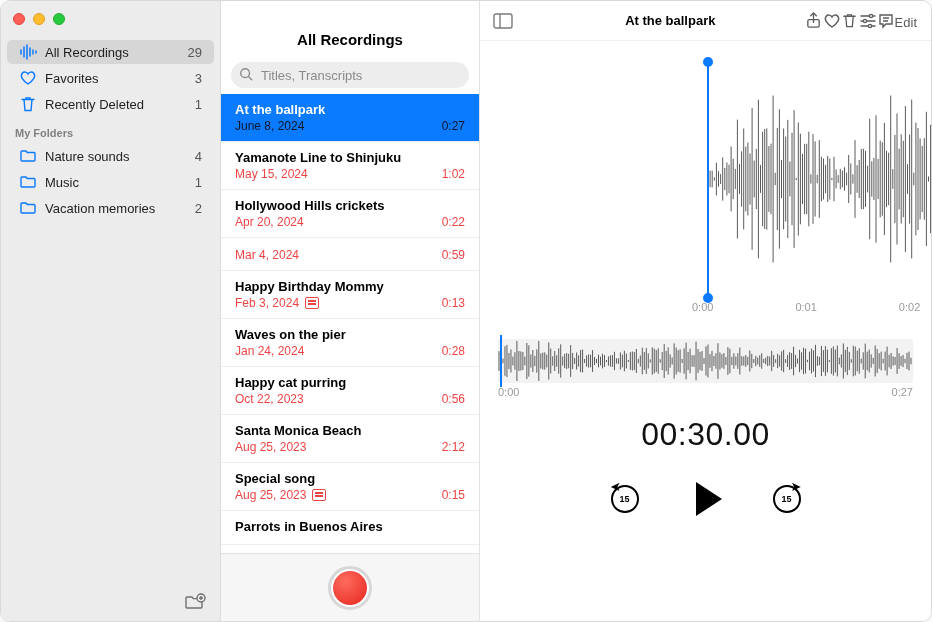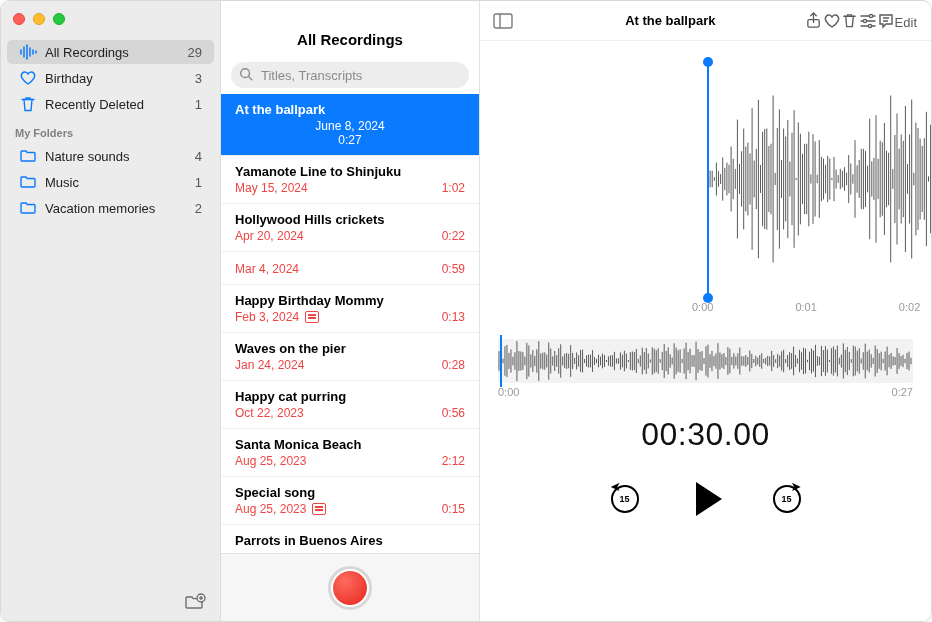--- a/index.html
+++ b/index.html
@@ -83,21 +83,21 @@
   .rec-list { flex:1; overflow:hidden; }
   .rec-item {
     border-bottom: 1px solid #eee;
     padding: 8px 14px 8px 14px;
     cursor: default;
   }
   .rec-item.selected { background: #0a7aff; color: #fff; }
   .rec-item .title { font-size: 13px; font-weight: 600; color:#000; }
   .rec-item.selected .title { color:#fff; }
   .rec-row2 { display:flex; align-items:center; justify-content:space-between; margin-top:2px; font-size: 12px; color:#ef4444; }
-  .rec-item.selected .rec-row2 { color:#ffffff;flex-direction:column; }
+  .rec-item.selected .rec-row2 { color:#0f172a; }
   .rec-date { display:flex; align-items:center; gap:6px; }
   .transcript-badge { width:14px; height:12px; border:1px solid currentColor; border-radius:2px; position:relative; }
   .transcript-badge::after { content:""; position:absolute; left:2px; right:2px; top:2px; height:2px; background: currentColor; box-shadow: 0 3px 0 currentColor; }
 
   .record-bar {
     height: 68px;
     border-top: 1px solid #e2e2e2;
     background: #f6f6f6;
     display:flex; align-items:center; justify-content:center;
   }
@@ -189,21 +189,21 @@
       <span class="label">All Recordings</span>
       <span class="count">29</span>
     </div>
 
     <div class="sb-item">
       <span class="icon">
         <svg viewBox="0 0 18 18" width="18" height="18">
             <path d="M9 15 C3 11 1 7 3.2 4.2 C5 2.2 8 3 9 5 C10 3 13 2.2 14.8 4.2 C17 7 15 11 9 15 Z" fill="none" stroke="#0a7aff" stroke-width="1.4"></path>
           </svg>
       </span>
-      <span class="label">Birthday</span>
+      <span class="label">Favorites</span>
       <span class="count">3</span>
     </div>
 
     <div class="sb-item">
       <span class="icon">
         <svg viewBox="0 0 18 18" width="18" height="18">
             <g fill="none" stroke="#0a7aff" stroke-width="1.4" stroke-linecap="round">
           <path d="M3 4.5h12"></path>
               <path d="M7 4V3h4v1"></path>
               <path d="M5 4.5l1 11h6l1-11"></path>

